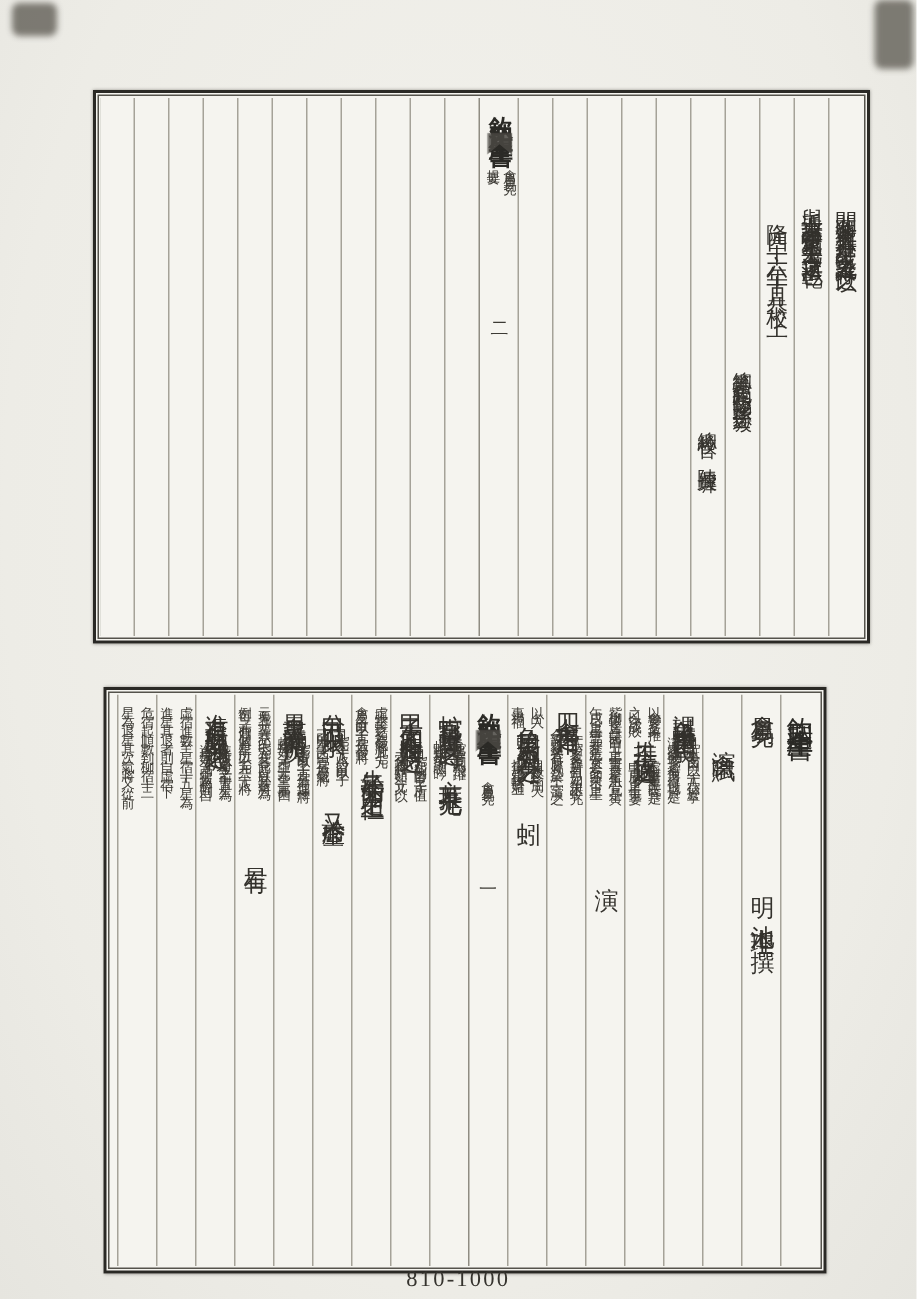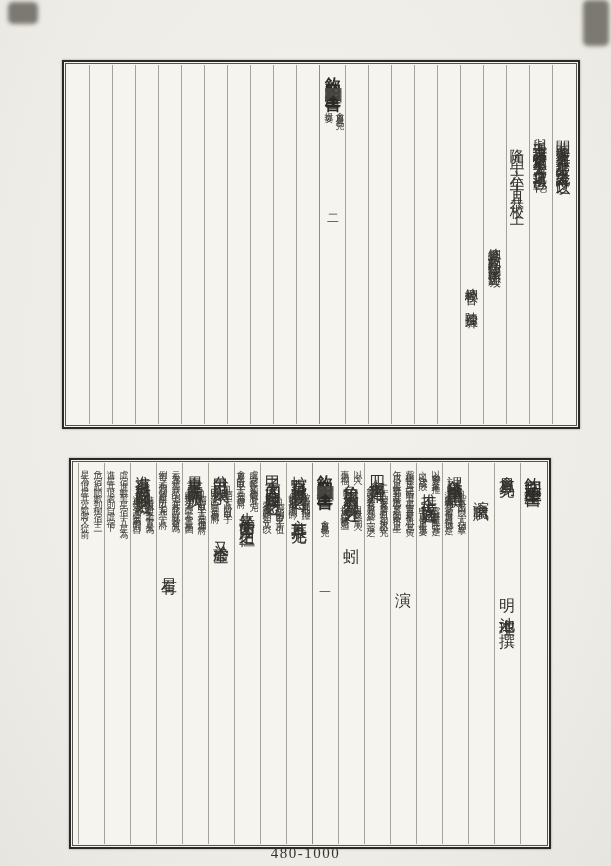--- a/index.html
+++ b/index.html
@@ -112,13 +112,13 @@
       <div class="col"><span class="annot"><span class="sub">虛張室軫之類為氣將凡七元</span><span class="sub">禽星各以甲子直宿為首將</span></span><span class="big">先於子午卯酉之上但</span></div>
       <div class="col"><span class="big">分甲己以順求</span><span class="annot"><span class="sub">凡七元二十八將皆以甲子</span><span class="sub">己卯甲午己酉直宿為氣將</span></span><span class="vgap" style="height: 18px;"></span><span class="big">又於虛奎</span></div>
       <div class="col"><span class="big">畢鬼翼氐箕而循次</span><span class="annot"><span class="sub">凡七元皆以甲子直宿為進神將</span><span class="sub">頗且如一元虛二元奎三元畢四</span></span></div>
       <div class="col"><span class="annot"><span class="sub">元鬼五元翼六元氐七元箕各元皆以其首將為</span><span class="sub">例每一元有四個將星所以七元共二十八將</span></span><span class="vgap" style="height: 45px;"></span><span class="big">星有</span></div>
       <div class="col"><span class="big">進有退所以知強弱之機</span><span class="annot"><span class="sub">進者以將星之前十五星為</span><span class="sub">進星如一元虛宿為將則自</span></span></div>
       <div class="col stretch"><span class="annot"><span class="sub">虛宿進數至星宿十五星為</span><span class="sub">進星其退者則自虛宿下</span></span></div>
       <div class="col stretch"><span class="annot"><span class="sub">危宿起順數到柳宿十三</span><span class="sub">星為退星其次氣將又從前</span></span></div>
     </div>
 </div>
 
-<div class="print-label">480-1000</div>
+<div class="print-label">810-1000</div>
 
 </body></html>

